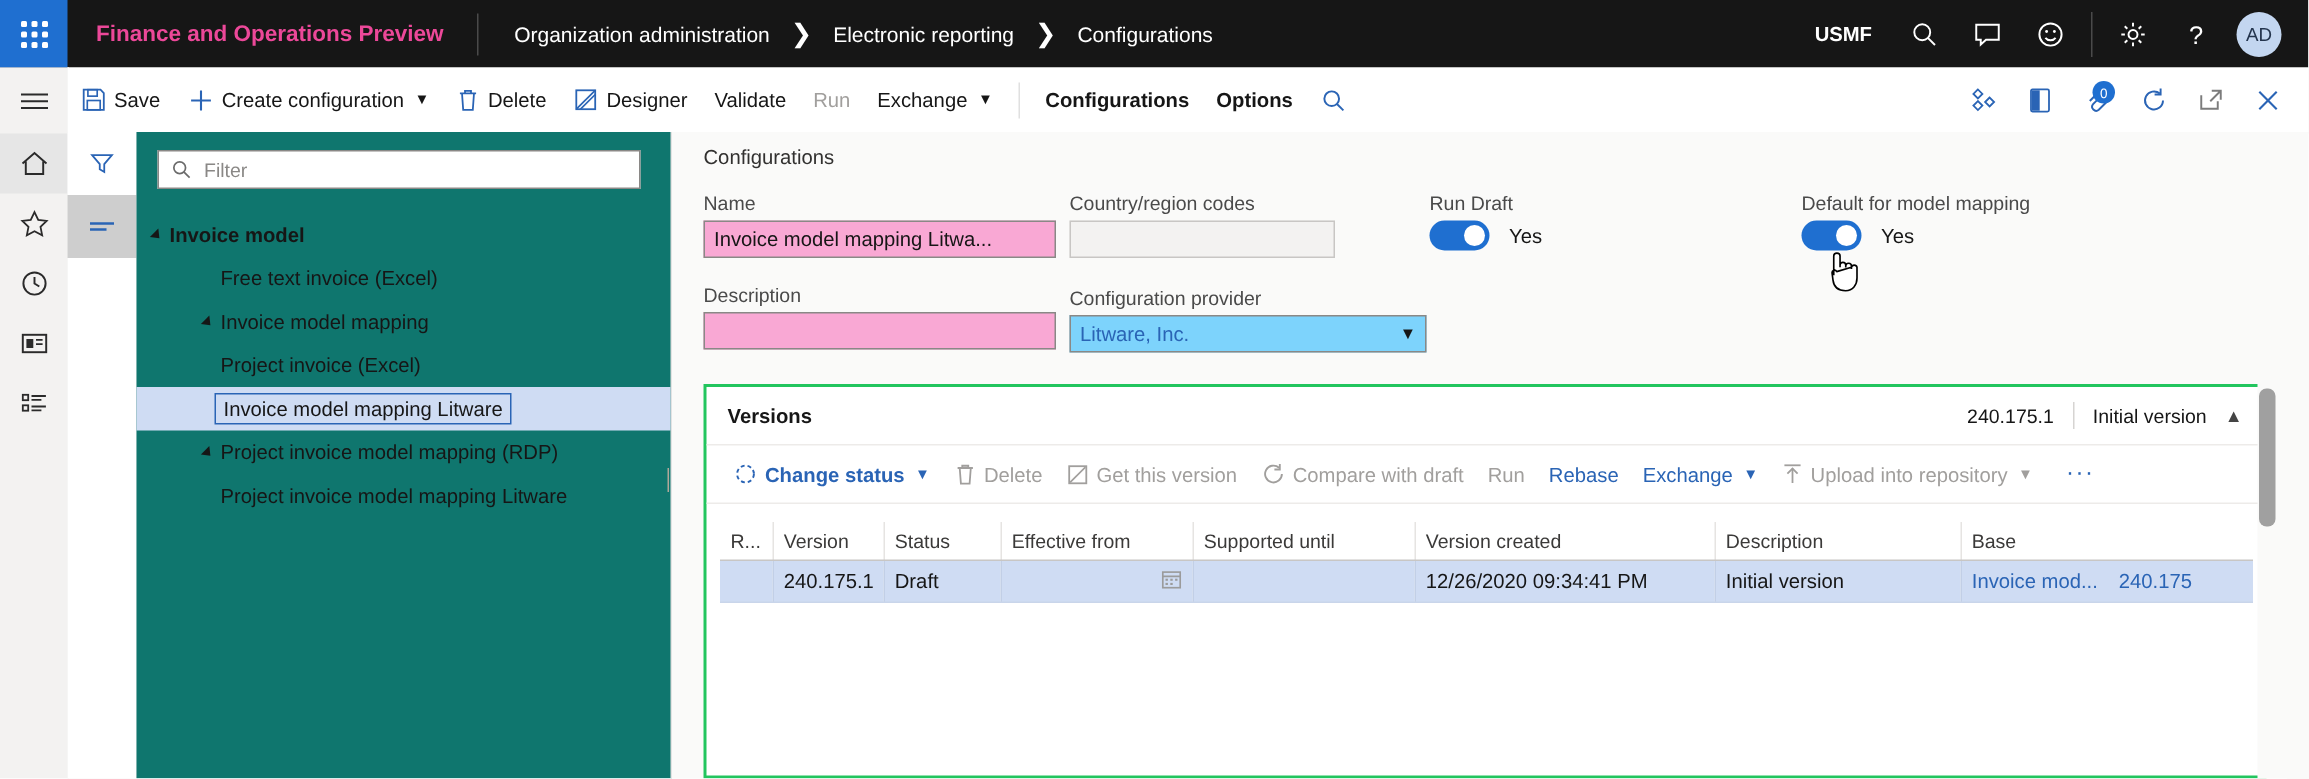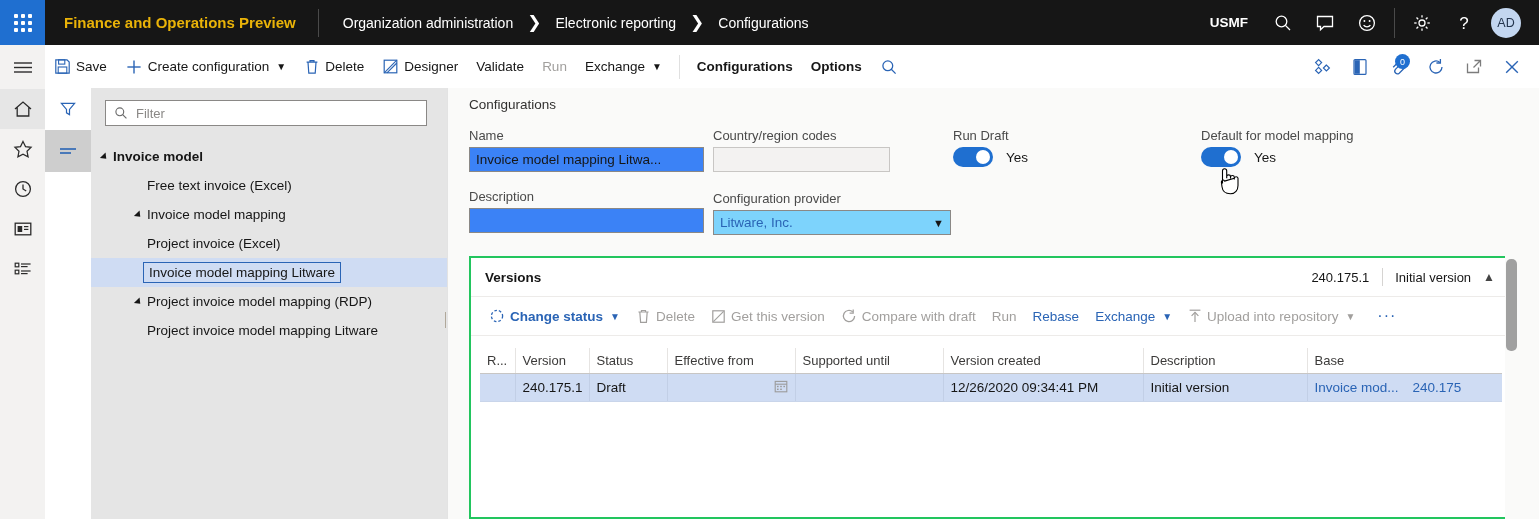--- a/index.html
+++ b/index.html
@@ -9,21 +9,21 @@
     font-size:13px;color:#161616;background:#ffffff;
     -webkit-font-smoothing:antialiased;
   }
   .app{position:relative;width:1539px;height:519px;overflow:hidden;background:#fafaf9;}
 
   
   .topbar{position:absolute;left:0;top:0;width:1539px;height:45px;background:#161616;display:flex;align-items:center;}
   .waffle{width:45px;height:45px;background:#1f6fd0;display:flex;align-items:center;justify-content:center;flex:0 0 45px;cursor:pointer;}
   .waffle .dots{display:grid;grid-template-columns:repeat(3,4px);grid-template-rows:repeat(3,4px);gap:3px;}
   .waffle .dots i{display:block;width:4px;height:4px;background:#fff;border-radius:1px;}
-  .app-title{color:#eab308;font-size:15px;font-weight:bold;padding:0 22px 0 19px;white-space:nowrap;}
+  .app-title{color:#ec4899;font-size:15px;font-weight:bold;padding:0 22px 0 19px;white-space:nowrap;}
   .tb-sep{width:1px;height:28px;background:#4a4a4a;}
   .crumbs{display:flex;align-items:center;padding-left:24px;gap:0;}
   .crumb{color:#ffffff;font-size:14px;white-space:nowrap;cursor:pointer;}
   .crumb.last{}
   .chev{color:#ffffff;font-size:17px;font-weight:300;padding:0 14px;line-height:1;}
   .topright{margin-left:auto;display:flex;align-items:center;height:45px;padding-right:10px;}
   .company{color:#fff;font-size:13.5px;font-weight:bold;padding:0 14px;white-space:nowrap;}
   .ticon{width:42px;height:45px;display:flex;align-items:center;justify-content:center;color:#fff;cursor:pointer;}
   .ticon svg{display:block;}
   .vsep{width:1px;height:30px;background:#4a4a4a;margin:0 6px;}
@@ -45,42 +45,42 @@
   .ap-btn.dis{color:#a19f9d;cursor:default;}
   .ap-btn.bold{font-weight:bold;}
   .ap-btn .gl{margin-right:5px;display:flex;align-items:center;color:#2a64b5;}
   .ap-caret{margin-left:7px;font-size:10px;color:#161616;}
   .ap-vsep{width:1px;height:24px;background:#e0e0e0;margin:0 8px;}
   .ap-right{margin-left:auto;display:flex;align-items:center;padding-right:8px;}
   .ap-ricon{width:38px;height:43px;display:flex;align-items:center;justify-content:center;color:#2a64b5;cursor:pointer;position:relative;}
   .badge{position:absolute;top:9px;right:7px;width:15px;height:15px;border-radius:50%;background:#1f6fd0;color:#fff;font-size:9px;display:flex;align-items:center;justify-content:center;}
 
   
-  .treepanel{position:absolute;left:91px;top:88px;width:356px;height:431px;background:#e5e5e5;border-right:1px solid #e3e3e3;}
+  .treepanel{position:absolute;left:91px;top:88px;width:356px;height:431px;background:#0f766e;border-right:1px solid #e3e3e3;}
   .filterbox{position:absolute;left:14px;top:12px;width:322px;height:26px;border:1px solid #8a8886;background:#fff;display:flex;align-items:center;box-sizing:border-box;}
   .filterbox .mag{padding:0 6px 0 8px;display:flex;align-items:center;color:#6b6b6b;}
   .filterbox input{border:0;outline:0;font-family:"Liberation Sans",sans-serif;font-size:13px;color:#161616;background:transparent;width:270px;}
   .filterbox input::placeholder{color:#8a8886;}
   .tree{position:absolute;left:0;top:54px;width:356px;}
   .tnode{height:29px;display:flex;align-items:center;cursor:pointer;padding-left:0;}
   .tnode.sel{background:#cfdcf3;}
   .tw{width:18px;display:flex;align-items:center;justify-content:center;flex:0 0 18px;}
   .tw .tri{width:0;height:0;border-left:5px solid #161616;border-top:4px solid transparent;border-bottom:4px solid transparent;transform:rotate(45deg);}
   .tlabel{font-size:13.5px;color:#161616;white-space:nowrap;}
   .tlabel.b{font-weight:bold;}
   .tnode.sel .tlabel{border:1px solid #2a64b5;padding:2px 5px;background:#cfdcf3;}
   .splitter{position:absolute;left:443px;top:311px;width:8px;height:18px;display:flex;align-items:center;justify-content:center;cursor:col-resize;}
   .splitter i{display:block;width:1px;height:16px;background:#b0a89a;margin:0 1px;}
 
   
   .main{position:absolute;left:448px;top:88px;width:1091px;height:431px;background:#fafaf9;overflow:hidden;}
   .sectitle{position:absolute;left:21px;top:9px;font-size:13.5px;color:#323130;}
   .fcol{position:absolute;}
   .flabel{font-size:13px;color:#4a4a4a;margin-bottom:4px;white-space:nowrap;}
-  .finput{height:25px;border:1px solid #8a8886;background:#3b82f6;box-sizing:border-box;display:flex;align-items:center;padding:0 6px;font-size:13.5px;color:#161616;white-space:nowrap;overflow:hidden;}
+  .finput{height:25px;border:1px solid #8a8886;background:#f9a8d4;box-sizing:border-box;display:flex;align-items:center;padding:0 6px;font-size:13.5px;color:#161616;white-space:nowrap;overflow:hidden;}
   .finput.dis{background:#f3f2f1;border-color:#c8c6c4;}
   .fselect{height:25px;border:1px solid #8a8886;background:#7dd3fc;box-sizing:border-box;display:flex;align-items:center;padding:0 6px;font-size:13.5px;color:#2a64b5;justify-content:space-between;cursor:pointer;}
   .fselect .dcar{color:#161616;font-size:11px;}
   .toggle-row{display:flex;align-items:center;}
   .tgl{width:40px;height:20px;border-radius:10px;background:#1f6fd0;position:relative;cursor:pointer;flex:0 0 40px;}
   .tgl .knob{position:absolute;top:3px;left:23px;width:14px;height:14px;border-radius:50%;background:#fff;}
   .tgl-lbl{font-size:13.5px;color:#161616;margin-left:13px;}
 
   
   .cursor{position:absolute;left:1214px;top:163px;width:28px;height:34px;pointer-events:none;}

